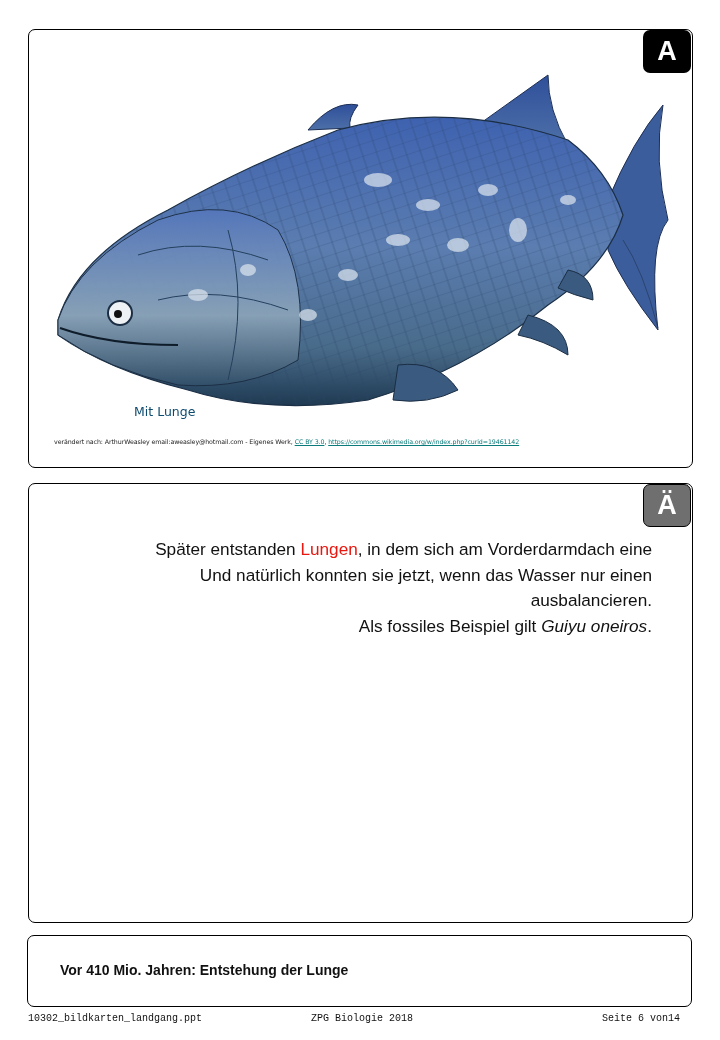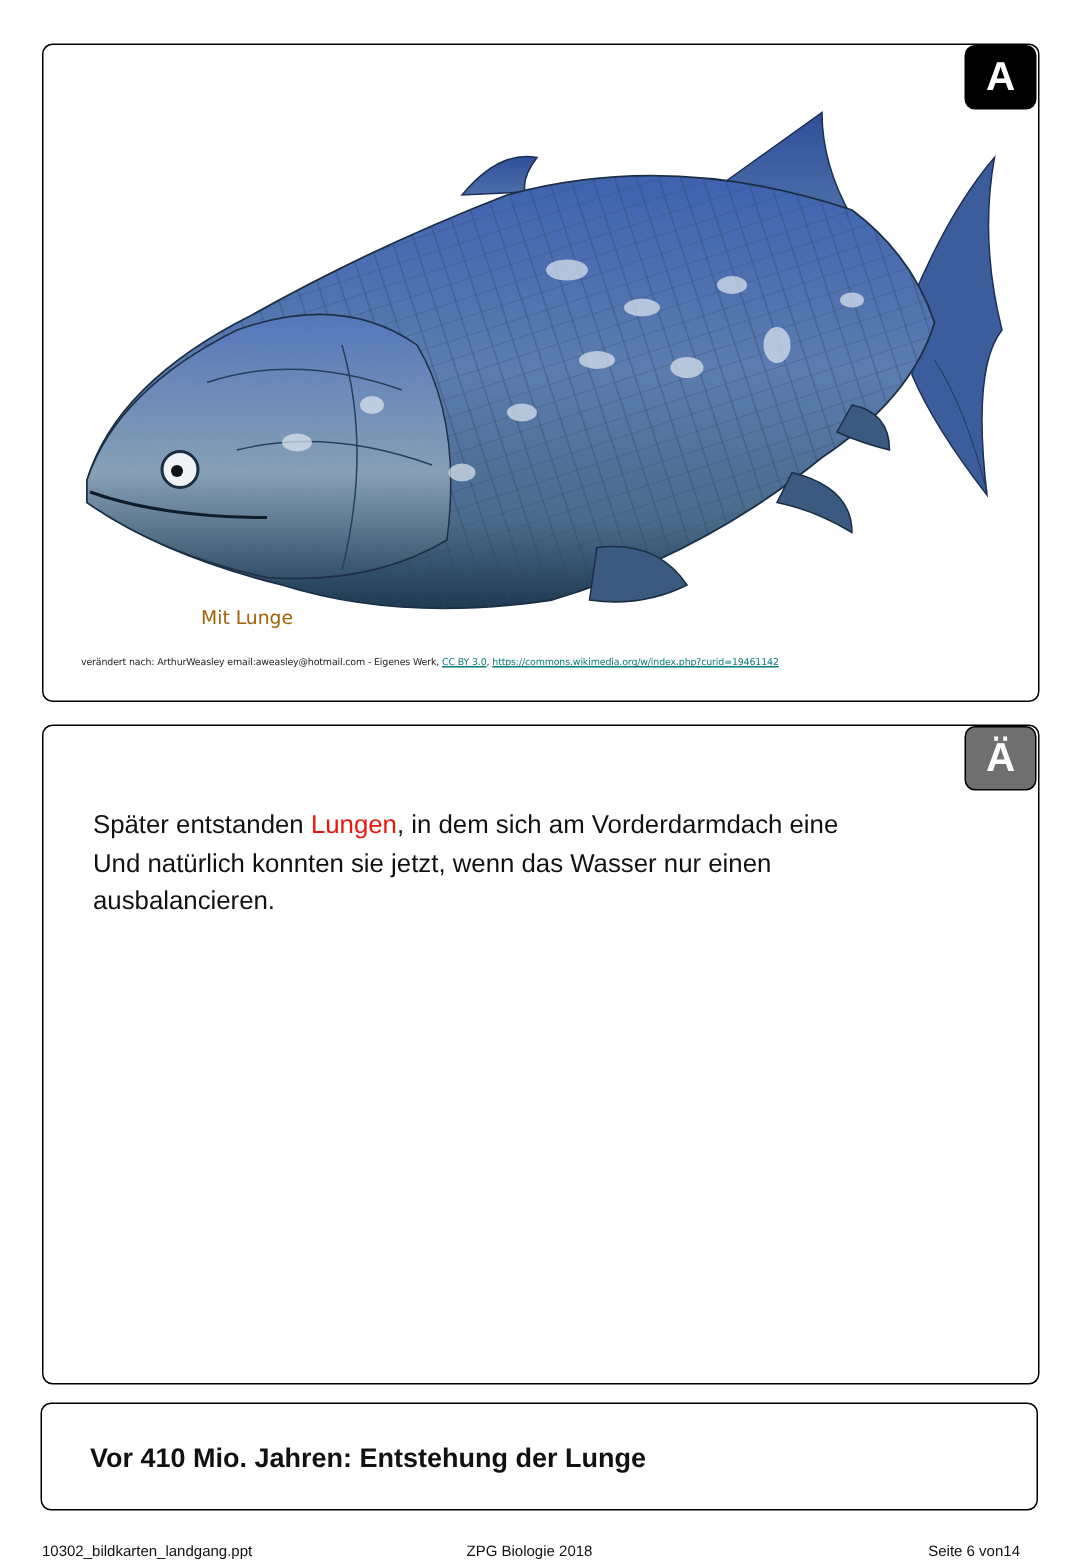--- a/index.html
+++ b/index.html
@@ -5,29 +5,29 @@
   html, body { margin:0; padding:0; background:#ffffff; }
   body { width:720px; height:1040px; position:relative; overflow:hidden; font-family:"Liberation Sans", "DejaVu Sans", sans-serif; color:#000; }
   .card { position:absolute; border:1px solid #000; border-radius:7px; background:#fff; box-sizing:border-box; }
   #card-image { left:28px; top:29px; width:665px; height:439px; }
   #card-text { left:28px; top:483px; width:665px; height:440px; }
   #card-title { left:27px; top:935px; width:665px; height:72px; }
   .badge { position:absolute; width:48px; height:43px; border-radius:7px; color:#fff; font-weight:bold; font-size:27px; display:flex; align-items:center; justify-content:center; font-family:"Liberation Sans", sans-serif; }
   #badge-a { left:643px; top:30px; background:#000; }
   #badge-ae { left:643px; top:484px; background:#6f6f6f; border:1px solid #000; box-sizing:border-box; }
   .fish { position:absolute; left:48px; top:70px; width:625px; height:350px; }
-  .caption { position:absolute; left:134px; top:404px; font-size:12.5px; font-family:"DejaVu Sans", sans-serif; color:#a16207; }
+  .caption { position:absolute; left:134px; top:404px; font-size:12.5px; font-family:"DejaVu Sans", sans-serif; color:#0c4a6e; }
   .credit { position:absolute; left:54px; top:438px; font-size:6.3px; font-family:"DejaVu Sans", sans-serif; color:#222; white-space:nowrap; letter-spacing:-0.1px; }
   .credit a { color:#0a7a7a; text-decoration:underline; }
   .body-text { position:absolute; left:62px; top:537px; width:590px; font-size:17.2px; line-height:25.5px; color:#111; font-family:"Liberation Sans", sans-serif; }
-  .body-text p { margin:0; }
+  .body-text p { margin:0;text-align:right; }
   .hl { color:#e8170f; }
   .ital { font-style:italic; }
-  .title-text { position:absolute; left:60px; top:962px; font-size:18px; font-weight:bold; color:#111;text-align:center; }
-  .footer { position:absolute; top:1013px; font-size:10px; color:#111; font-family:Liberation Sans, sans-serif;margin-top:16px; }
+  .title-text { position:absolute; left:60px; top:962px; font-size:14px; font-weight:bold; color:#111;text-align:center; }
+  .footer { position:absolute; top:1013px; font-size:10px; color:#111; font-family:Liberation Mono, monospace; }
   #footer-left { left:28px; }
   #footer-center { left:311px; }
   #footer-right { right:40px; }
 </style>
 </head>
 <body>
 
 <div class="card" id="card-image"></div>
 <div class="badge" id="badge-a">A</div>
 
@@ -92,20 +92,21 @@
 <div class="caption">Mit Lunge</div>
 <div class="credit"><span>verändert nach: ArthurWeasley email:aweasley@hotmail.com - Eigenes Werk, </span><a>CC BY 3.0</a><span>, </span><a>https://commons.wikimedia.org/w/index.php?curid=19461142</a></div>
 
 <div class="card" id="card-text"></div>
 <div class="badge" id="badge-ae">Ä</div>
 
 <div class="body-text">
   <p><span>Später entstanden </span><span class="hl">Lungen</span><span>, in dem sich am Vorderdarmdach eine</span></p>
   <p>Und natürlich konnten sie jetzt, wenn das Wasser nur einen</p>
   <p>ausbalancieren.</p>
+  <p><span>Als fossiles Beispiel gilt </span><span class="ital">Guiyu oneiros</span><span>.</span></p>
 </div>
 
 <div class="card" id="card-title"></div>
 <div class="title-text">Vor 410 Mio. Jahren: Entstehung der Lunge</div>
 
 <div class="footer" id="footer-left">10302_bildkarten_landgang.ppt</div>
 <div class="footer" id="footer-center">ZPG Biologie 2018</div>
 <div class="footer" id="footer-right">Seite 6 von14</div>
 
 </body></html>

